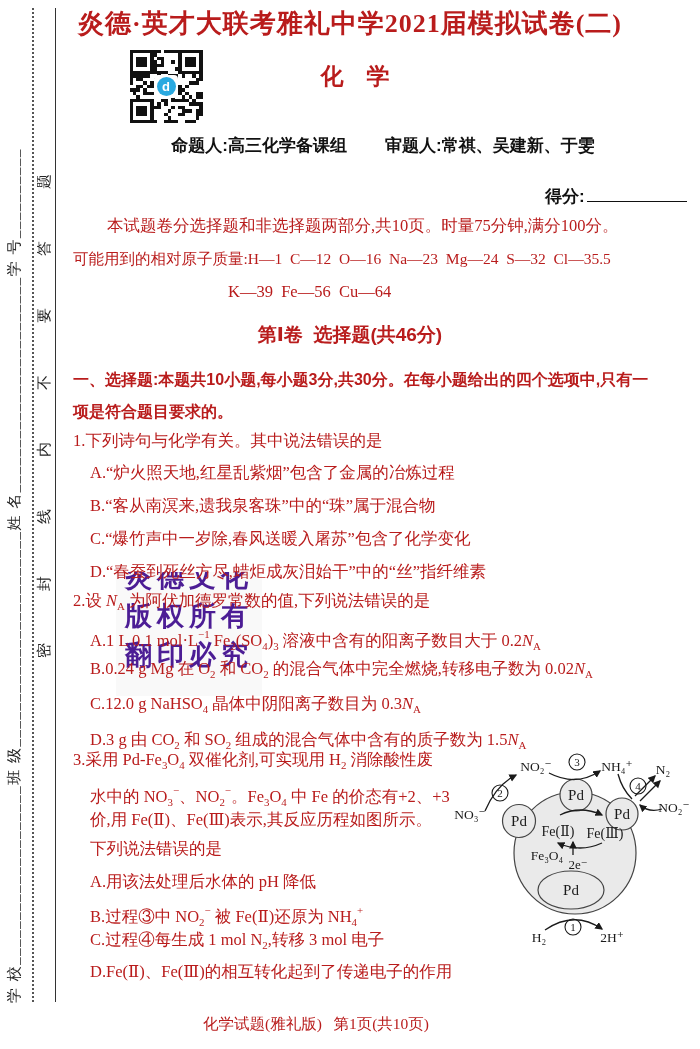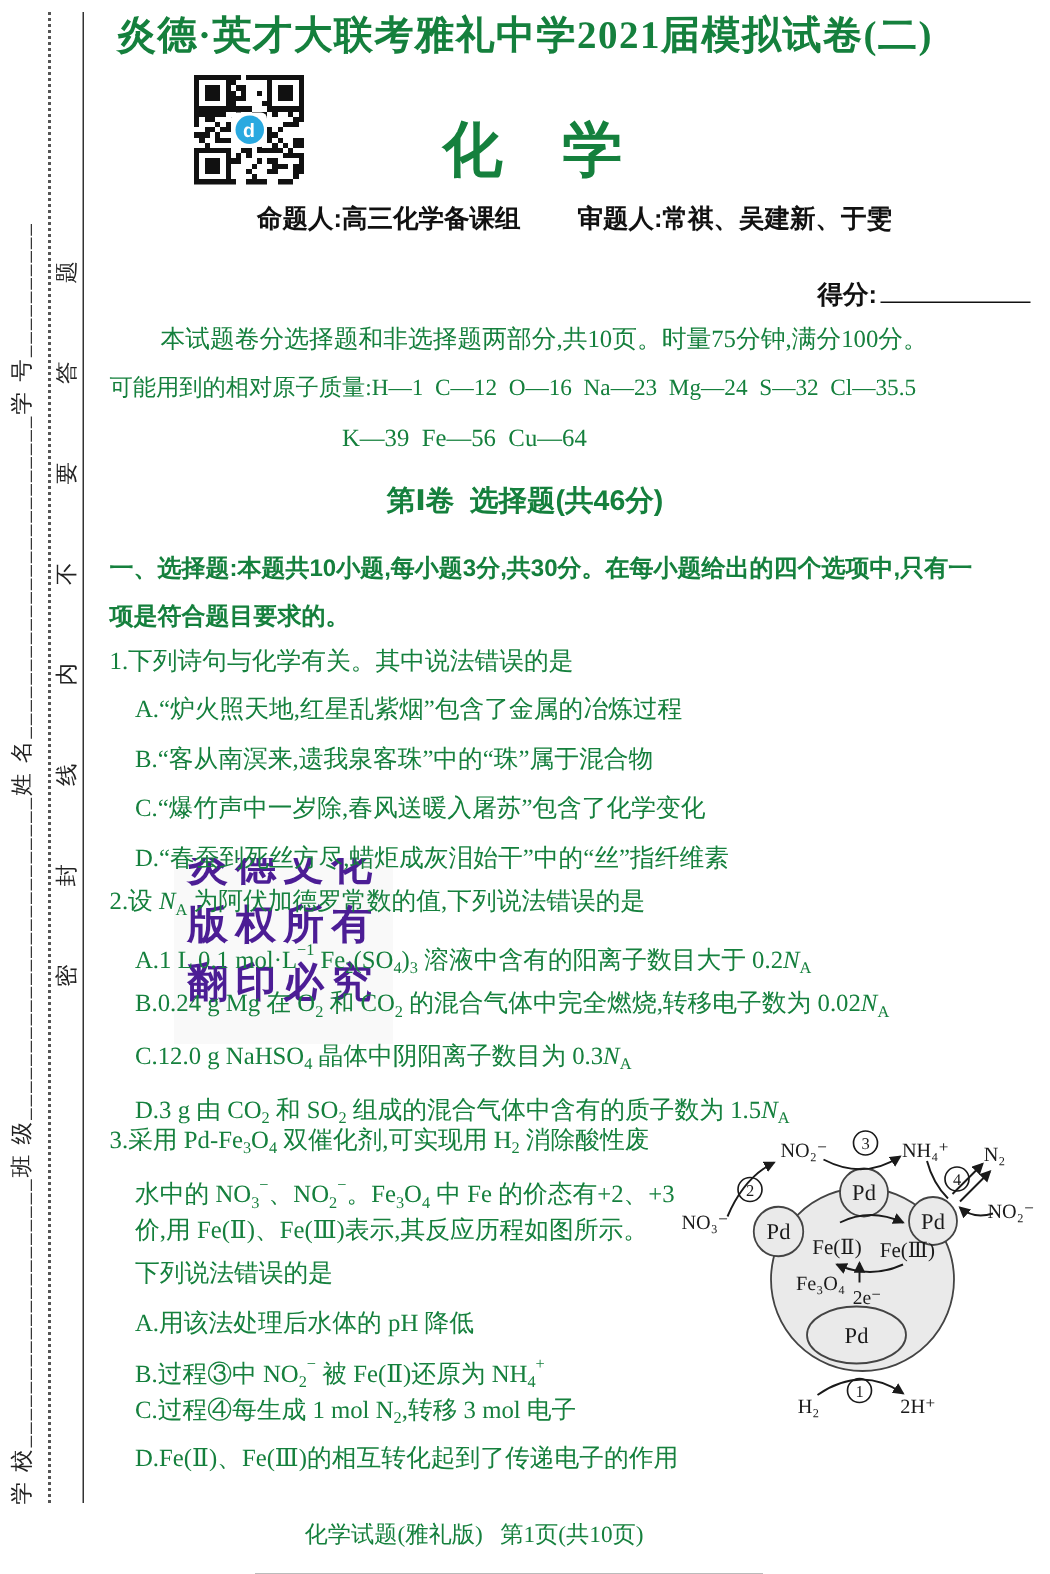--- a/index.html
+++ b/index.html
@@ -1,27 +1,27 @@
 <!DOCTYPE html>
 <html><head>
 <meta charset="utf-8">
 <style>
   html,body{margin:0;padding:0;background:#888;}
   #page{position:relative;width:700px;height:1049px;background:#ffffff;overflow:hidden;
         font-family:"Liberation Serif","DejaVu Serif",serif;color:#111;}
   .abs{position:absolute;}
-  .line{position:absolute;white-space:pre;font-size:16.5px;line-height:22px;color:#15803d;}
+  .line{position:absolute;white-space:pre;font-size:16.5px;line-height:22px;color:#b91c1c;}
   .bold-sans{font-family:"Liberation Sans","DejaVu Sans",sans-serif;font-weight:bold;}
   sub{font-size:66%;vertical-align:-18%;}
   sup{font-size:66%;vertical-align:38%;}
   i{font-style:italic;}
   
   #exam-title{left:0;top:13px;width:700px;text-align:center;font-size:26px;font-weight:bold;
               letter-spacing:1px;font-family:"Liberation Serif","DejaVu Serif",serif;}
-  #subject-title{left:150px;top:66px;width:410px;text-align:center;font-size:40px;font-weight:bold;white-space:pre;margin-top:23px;}
+  #subject-title{left:150px;top:66px;width:410px;text-align:center;font-size:23px;font-weight:bold;white-space:pre;}
   #setters{left:73px;top:134px;width:620px;display:flex;justify-content:center;gap:38px;font-size:17px;}
   #score{left:545px;top:184px;font-size:17px;}
   #score .fill{display:inline-block;width:100px;border-bottom:1.5px solid #111;height:17px;margin-left:2px;}
   
   .vrot{position:absolute;transform-origin:0 0;transform:rotate(-90deg);white-space:pre;}
   #side-fields{left:5px;top:1003px;font-size:15px;letter-spacing:1.5px;color:#222;}
   #side-seal{left:35px;top:658px;font-size:15px;letter-spacing:52px;color:#222;}
   #side-dotted{left:32px;top:8px;height:994px;width:0;border-left:2px dotted #555;}
   #side-solid{left:55px;top:8px;height:994px;width:0;border-left:1.5px solid #333;}
   

